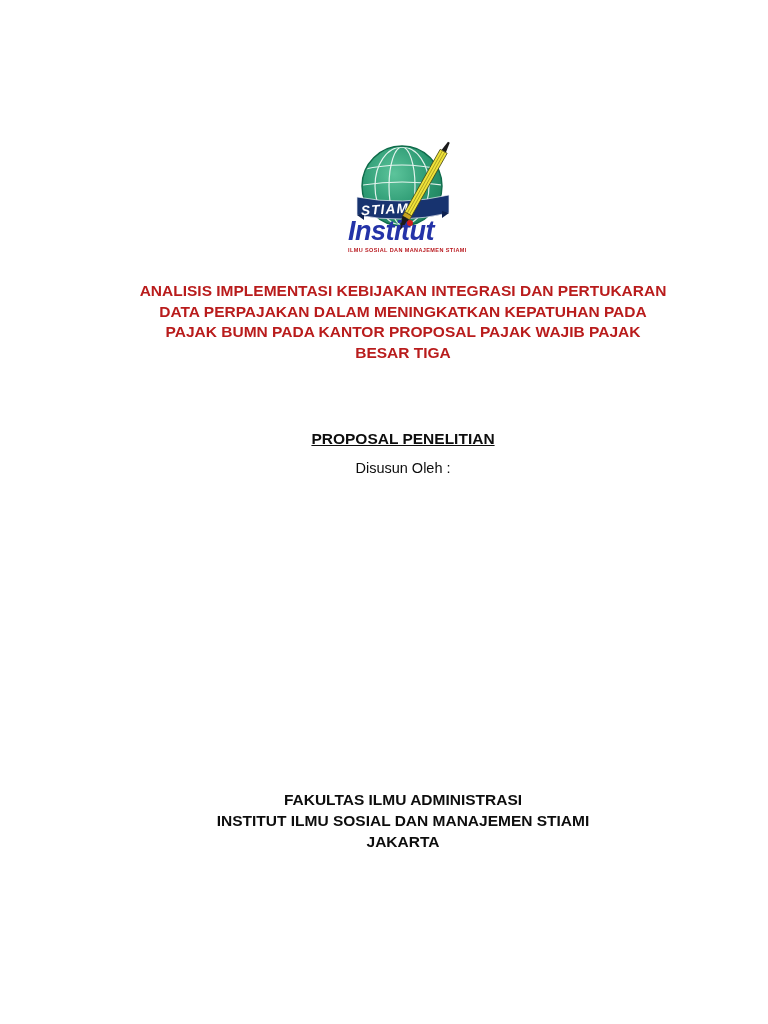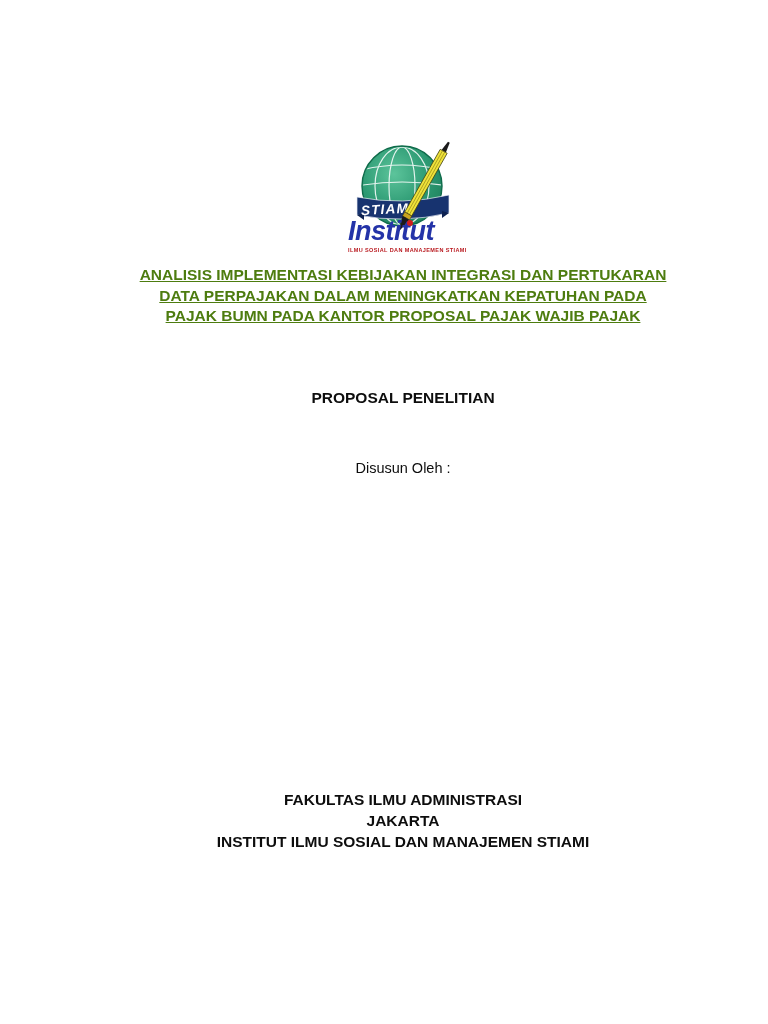--- a/index.html
+++ b/index.html
@@ -63,32 +63,32 @@
     text-align: center;
     font-size: 5.5px;
     font-weight: bold;
     letter-spacing: 0.4px;
     color: #b9191f;
     white-space: nowrap;
   }
 
   
   .title-block {
-    top: 265px;
+    top: 281px;
     font-size: 15.5px;
     font-weight: bold;
     line-height: 20.5px;
-    color: #4d7c0f;
-    text-decoration: underline;
+    color: #b91c1c;
   }
   .title-block div { white-space: nowrap; }
   .doctype {
-    top: 389px;
+    top: 430px;
     font-size: 15.5px;
     font-weight: bold;
+    text-decoration: underline;
   }
   .byline {
     top: 460px;
     font-size: 14.5px;
   }
   .author-block {
     top: 522px;
     font-size: 14.5px;
     line-height: 18.5px;
   }
@@ -148,27 +148,28 @@
 
       <div class="wordmark">Institut</div>
       <span class="red-dot"></span>
       <div class="tagline">ILMU SOSIAL DAN MANAJEMEN STIAMI</div>
     </div>
 
     <div class="block title-block">
       <div>ANALISIS IMPLEMENTASI KEBIJAKAN INTEGRASI DAN PERTUKARAN</div>
       <div>DATA PERPAJAKAN DALAM MENINGKATKAN KEPATUHAN PADA</div>
       <div>PAJAK BUMN PADA KANTOR PROPOSAL PAJAK WAJIB PAJAK</div>
+      <div>BESAR TIGA</div>
     </div>
 
     <div class="block doctype">PROPOSAL PENELITIAN</div>
 
     <div class="block byline">Disusun Oleh :</div>
 
 
     <div class="block footer-block">
       <div>FAKULTAS ILMU ADMINISTRASI</div>
+      <div>INSTITUT ILMU SOSIAL DAN MANAJEMEN STIAMI</div>
       <div>JAKARTA</div>
-      <div>INSTITUT ILMU SOSIAL DAN MANAJEMEN STIAMI</div>
     </div>
 
   </div>
 </div>
 
 </body></html>

